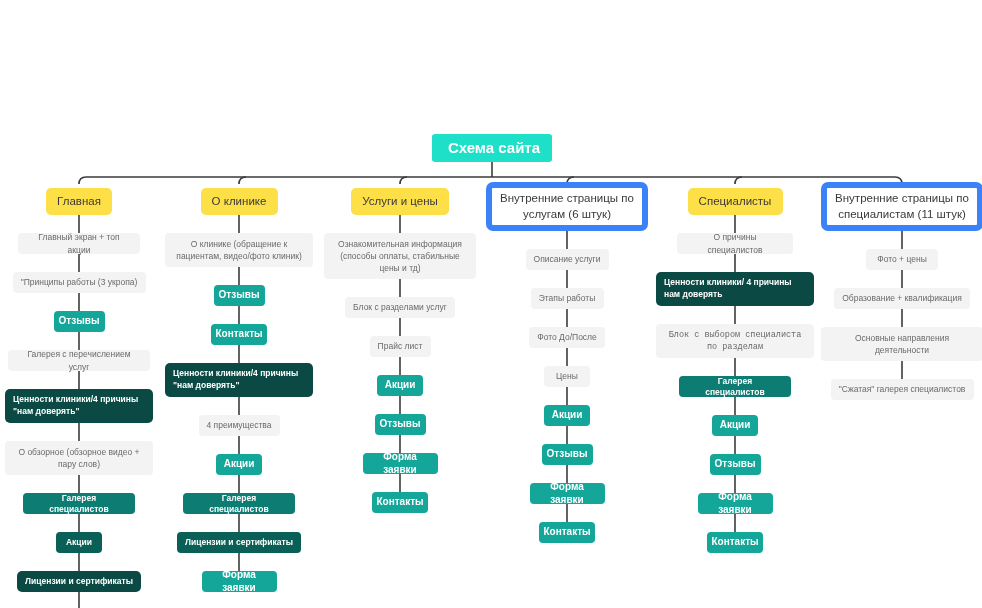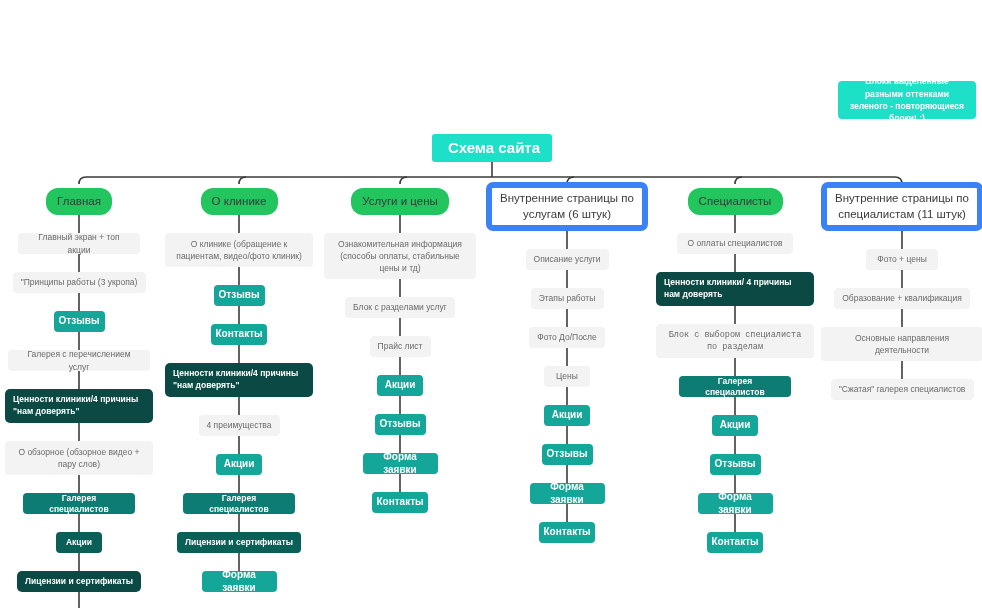--- a/index.html
+++ b/index.html
@@ -50,24 +50,24 @@
   }
   .n-note {
     background: #1ee0c8;
     color: #ffffff;
     font-size: 8.5px;
     font-weight: bold;
     border-radius: 4px;
     line-height: 1.45;
   }
   .n-head-gray {
-    background: #22c55e;
+    background: #fde047;
     color: #3a3a3a;
     font-size: 11.5px;
-    border-radius: 12px;
+    border-radius: 5px;
   }
   .n-head-outline {
     background: #ffffff;
     color: #3a3a3a;
     font-size: 11.5px;
     border: 6px solid #3b82f6;
     border-radius: 7px;
     line-height: 1.35;
   }
   .n-plain {
@@ -171,23 +171,20 @@
         <path d="M902,270 L902,288"></path>
         <path d="M902,309 L902,327"></path>
         <path d="M902,361 L902,379"></path>
       </g>
   </svg>
 
   <div class="node n-root" style="left:432px; top:134px; width:120px; height:28px;">
     <span>Схема сайта</span>
   </div>
 
-  <div class="node n-note" style="left:838px; top:81px; width:138px; height:38px;">
-    <span>Блоки выделенные разными оттенками зеленого - повторяющиеся блоки! :)</span>
-  </div>
 
   <div id="columns-layer">
       <div class="node n-head-gray" style="left: 46px; top: 188px; width: 66px; height: 27px;">
         <span>Главная</span>
       </div>
       <div class="node n-plain" style="left: 18px; top: 233px; width: 122px; height: 21px;">
         <span>Главный экран + топ акции</span>
       </div>
       <div class="node n-plain" style="left: 12.5px; top: 272px; width: 133px; height: 21px;">
         <span>"Принципы работы (3 укропа)</span>
@@ -291,21 +288,21 @@
       <div class="node n-teal-light" style="left: 529.5px; top: 483px; width: 75px; height: 21px;">
         <span>Форма заявки</span>
       </div>
       <div class="node n-teal-light" style="left: 539px; top: 522px; width: 56px; height: 21px;">
         <span>Контакты</span>
       </div>
       <div class="node n-head-gray" style="left: 687.5px; top: 188px; width: 95px; height: 27px;">
         <span>Специалисты</span>
       </div>
       <div class="node n-plain" style="left: 677px; top: 233px; width: 116px; height: 21px;">
-        <span>О оплаты специалистов</span>
+        <span>О причины специалистов</span>
       </div>
       <div class="node n-teal-deepest" style="left: 656px; top: 272px; width: 158px; height: 34px;">
         <span>Ценности клиники/ 4 причины нам доверять</span>
       </div>
       <div class="node n-plain" style="left: 656px; top: 324px; width: 158px; height: 34px; font-family: Liberation Mono, monospace;">
         <span>Блок с выбором специалиста по разделам</span>
       </div>
       <div class="node n-teal-mid" style="left: 679px; top: 376px; width: 112px; height: 21px;">
         <span>Галерея специалистов</span>
       </div>

